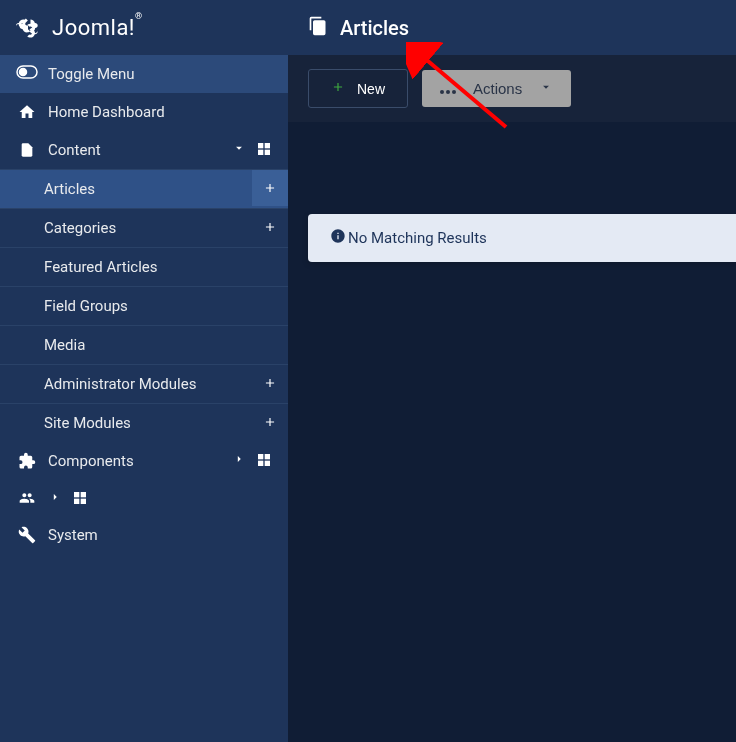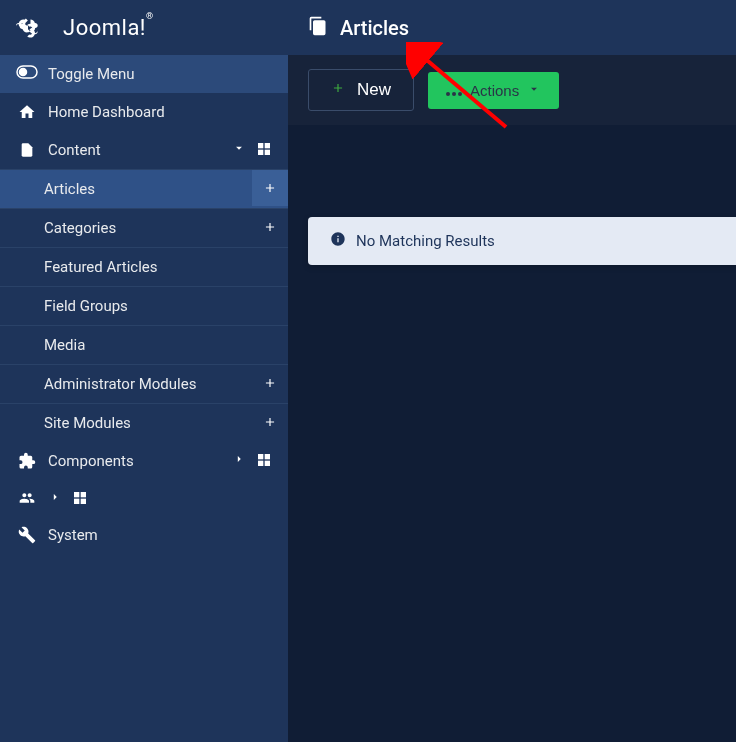--- a/index.html
+++ b/index.html
@@ -15,21 +15,21 @@
     .sidebar {
       width: 288px;
       background: #1e345a;
       height: 100%;
     }
     .logo {
       height: 55px;
       display: flex;
       align-items: center;
       padding: 0 16px;
-      gap: 23px;
+      gap: 12px;
     }
     .logo-icon svg { display: block; }
     .logo-text {
       font-size: 22px;
       font-weight: 400;
       letter-spacing: 0.5px;
     }
     .logo-text sup { font-size: 9px; position: relative; top: -8px; }
     .nav-item {
       display: flex;
@@ -109,50 +109,50 @@
       align-items: center;
     }
     .btn-new {
       background: #17233a;
       border: 1px solid #3a4c6a;
       padding: 10px 22px;
       display: flex;
       align-items: center;
       gap: 12px;
       color: #fff;
-      font-size: 17px;
+      font-size: 14px;
       cursor: pointer;
       border-radius: 3px;
     }
     .btn-actions {
-      background: #22c55e;
+      background: #a3a3a3;
       border: none;
       padding: 10px 18px;
       display: flex;
       align-items: center;
-      gap: 8px;
+      gap: 17px;
       color: #2a3447;
       font-size: 15px;
       cursor: pointer;
       border-radius: 3px;
     }
     .content-area {
       flex: 1;
       padding: 0;
       position: relative;
     }
     .alert {
       background: #e4eaf4;
       color: #1e345a;
       padding: 14px 22px;
       margin-top: 92px;
       margin-left: 0;
       display: flex;
       align-items: center;
-      gap: 10px;
+      gap: 2px;
       border-radius: 4px 0 0 4px;
       margin-left: 20px;
       box-shadow: 0 2px 6px rgba(0,0,0,0.2);
       font-size: 15px;
     }
     .arrow-annotation {
       position: absolute;
       top: 42px;
       left: 118px;
       pointer-events: none;

